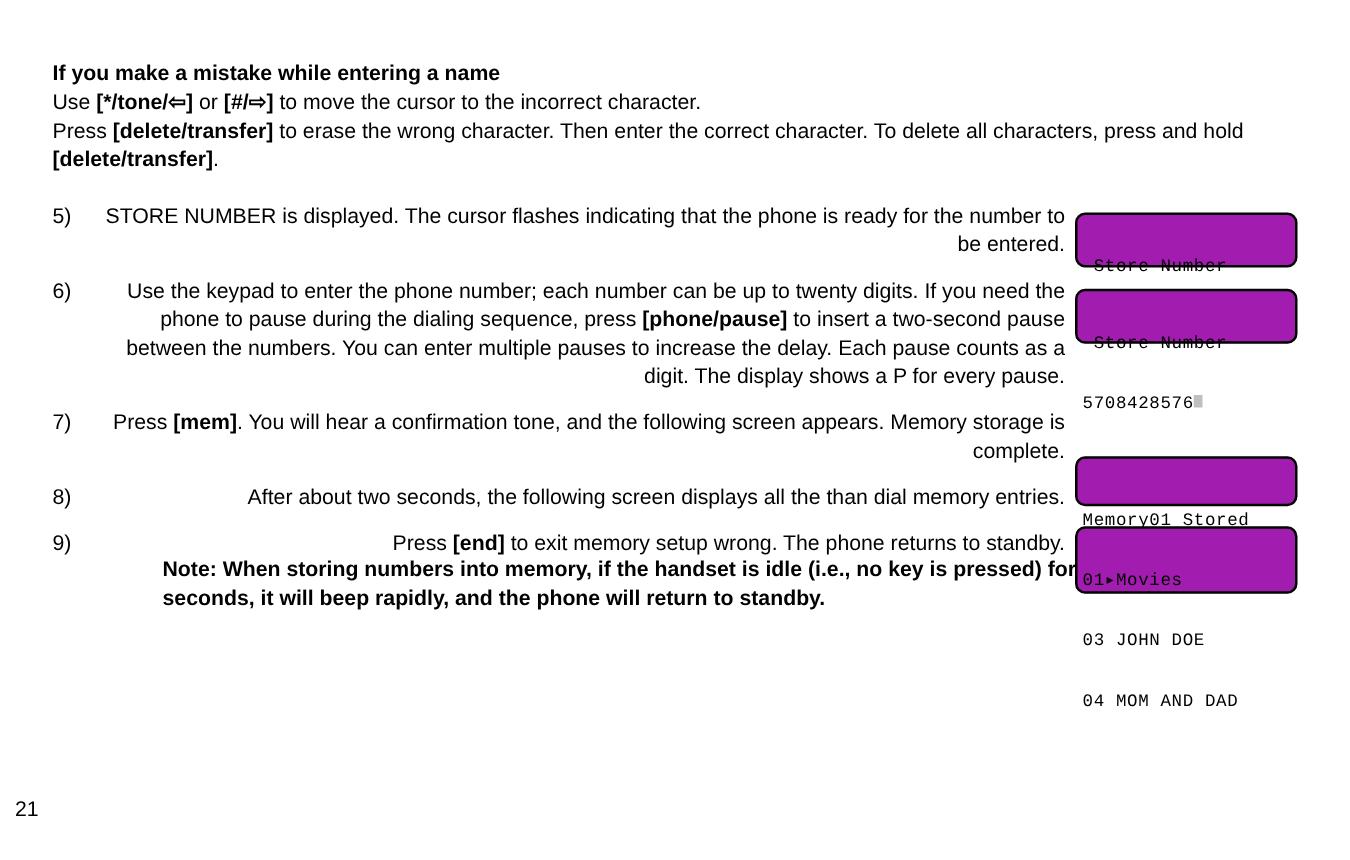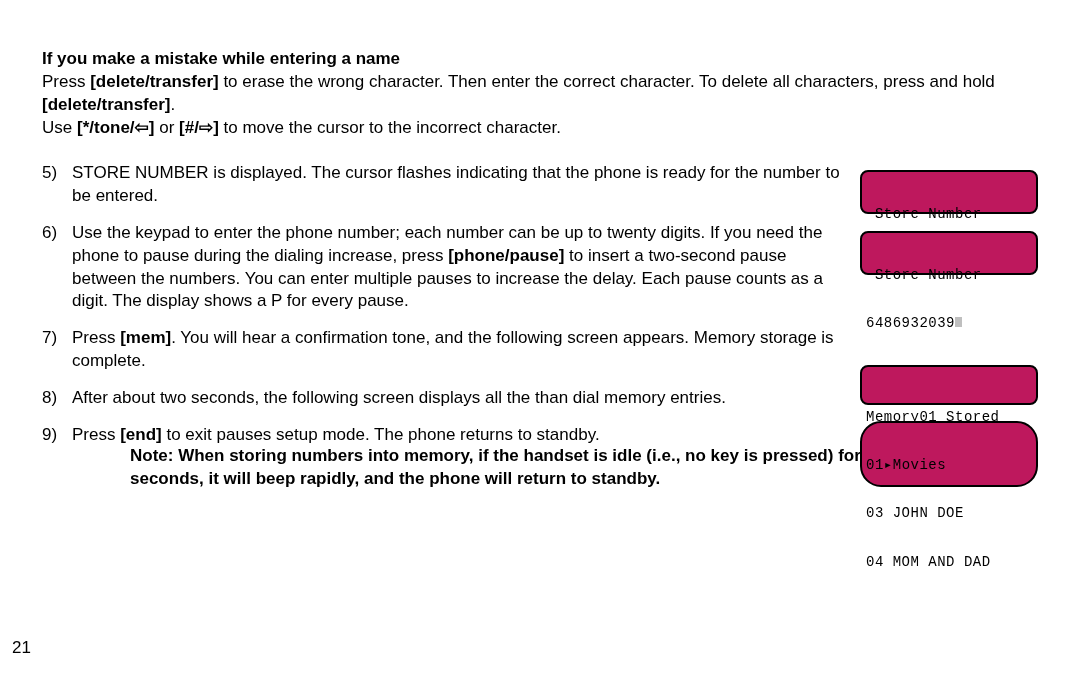--- a/index.html
+++ b/index.html
@@ -33,34 +33,35 @@
     display: flex;
     align-items: flex-start;
     margin-bottom: 14px;
   }
   .step-idx {
     width: 30px;
     flex: 0 0 30px;
   }
   .step-text {
     flex: 1;
+    text-align: right;
   }
   .note-indent {
     margin-left: 88px;
     font-weight: bold;
     margin-top: -6px;
   }
   .lcd {
     position: absolute;
     right: 42px;
     width: 178px;
     box-sizing: border-box;
     border: 2px solid #000;
     border-radius: 8px;
-    background: #be185d;
+    background: #a21caf;
     font-family: "Courier New", monospace;
     font-size: 14px;
     line-height: 1.15;
     padding: 2px 4px;
     letter-spacing: 0.5px;
     white-space: pre;
   }
   .cursor-block {
     display: inline-block;
     width: 7px;
@@ -79,79 +80,79 @@
   .tri::before { content: "\25B8"; }
 </style>
 </head>
 <body>
 
 <div class="page">
 
   <div class="mistake-block">
     <div class="title">If you make a mistake while entering a name</div>
     <div>
-      <span>Press </span><span class="bold">[delete/transfer]</span><span> to erase the wrong character. Then enter the correct character. To delete all characters, press and hold </span><span class="bold">[delete/transfer]</span><span>.</span>
+      <span>Use </span><span class="bold"><span>[*/tone/</span><span class="arrow-left"></span><span>]</span></span><span> or </span><span class="bold"><span>[#/</span><span class="arrow-right"></span><span>]</span></span><span> to move the cursor to the incorrect character.</span>
     </div>
     <div>
-      <span>Use </span><span class="bold"><span>[*/tone/</span><span class="arrow-left"></span><span>]</span></span><span> or </span><span class="bold"><span>[#/</span><span class="arrow-right"></span><span>]</span></span><span> to move the cursor to the incorrect character.</span>
+      <span>Press </span><span class="bold">[delete/transfer]</span><span> to erase the wrong character. Then enter the correct character. To delete all characters, press and hold </span><span class="bold">[delete/transfer]</span><span>.</span>
     </div>
   </div>
 
   <div class="steps">
 
     <div class="step-row">
       <div class="step-idx">5)</div>
       <div class="step-text">STORE NUMBER is displayed. The cursor flashes indicating that the phone is ready for the number to be entered.</div>
     </div>
 
     <div class="step-row">
       <div class="step-idx">6)</div>
       <div class="step-text">
-        <span>Use the keypad to enter the phone number; each number can be up to twenty digits. If you need the phone to pause during the dialing increase, press </span><span class="bold">[phone/pause]</span><span> to insert a two-second pause between the numbers. You can enter multiple pauses to increase the delay. Each pause counts as a digit. The display shows a P for every pause.</span>
+        <span>Use the keypad to enter the phone number; each number can be up to twenty digits. If you need the phone to pause during the dialing sequence, press </span><span class="bold">[phone/pause]</span><span> to insert a two-second pause between the numbers. You can enter multiple pauses to increase the delay. Each pause counts as a digit. The display shows a P for every pause.</span>
       </div>
     </div>
 
     <div class="step-row">
       <div class="step-idx">7)</div>
       <div class="step-text">
         <span>Press </span><span class="bold">[mem]</span><span>. You will hear a confirmation tone, and the following screen appears. Memory storage is complete.</span>
       </div>
     </div>
 
     <div class="step-row">
       <div class="step-idx">8)</div>
       <div class="step-text">After about two seconds, the following screen displays all the than dial memory entries.</div>
     </div>
 
     <div class="step-row" style="margin-bottom:4px;">
       <div class="step-idx">9)</div>
       <div class="step-text">
-        <span>Press </span><span class="bold">[end]</span><span> to exit pauses setup mode. The phone returns to standby.</span>
+        <span>Press </span><span class="bold">[end]</span><span> to exit memory setup wrong. The phone returns to standby.</span>
       </div>
     </div>
 
   </div>
 
   <div class="note-indent">Note: When storing numbers into memory, if the handset is idle (i.e., no key is pressed) for more than 30 seconds, it will beep rapidly, and the phone will return to standby.</div>
 
   <div class="lcd" style="top:170px; height:44px;">
     <div> Store Number</div>
     <div><span class="cursor-block"></span></div>
   </div>
 
   <div class="lcd" style="top:231px; height:44px;">
     <div> Store Number</div>
-    <div><span>6486932039</span><span class="cursor-block"></span></div>
+    <div><span>5708428576</span><span class="cursor-block"></span></div>
   </div>
 
   <div class="lcd" style="top:365px; height:40px; padding-top:10px;">
     <div>Memory01 Stored</div>
   </div>
 
-  <div class="lcd" style="top:421px; height:66px;border-radius:21px;">
+  <div class="lcd" style="top:421px; height:54px;">
     <div><span>01</span><span class="tri"></span><span>Movies</span></div>
     <div>03 JOHN DOE</div>
     <div>04 MOM AND DAD</div>
   </div>
 
   <div class="page-num">21</div>
 
 </div>
 
 </body></html>

